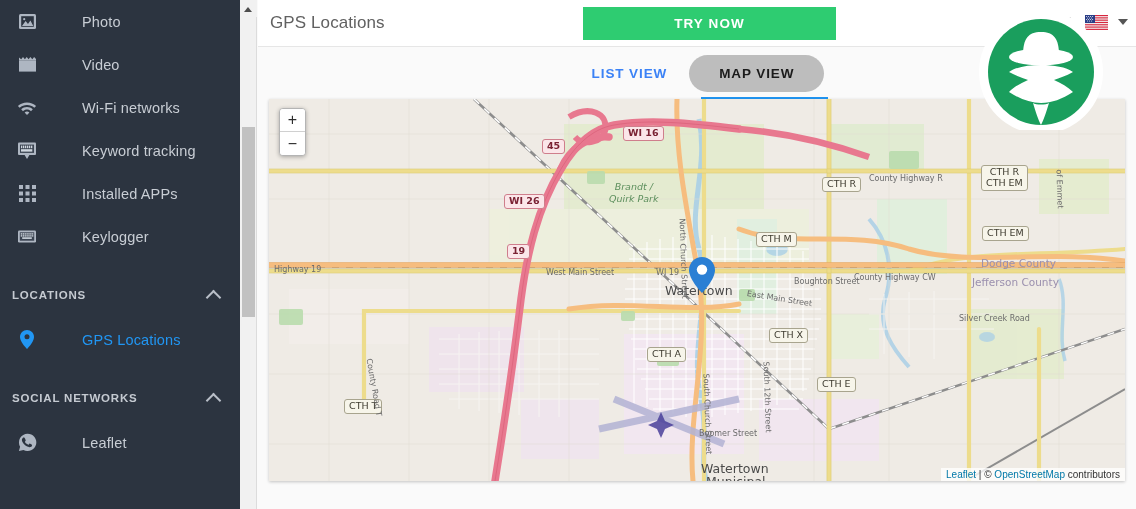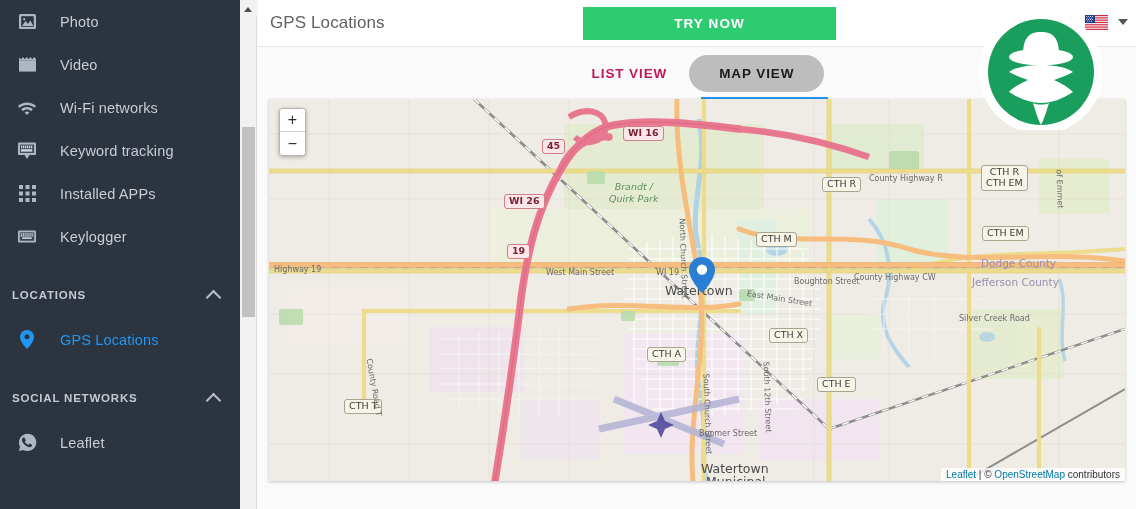--- a/index.html
+++ b/index.html
@@ -16,20 +16,21 @@
     width: 240px; height: 509px;
     background: #2c3440;
     overflow: hidden;
   }
   .side-item {
     position: relative;
     height: 43px;
     display: flex; align-items: center;
     padding-left: 12px;
     cursor: pointer;
+    gap: 22px;
   }
   .side-ico {
     width: 30px; height: 28px;
     display: flex; align-items: center; justify-content: center;
     flex: 0 0 30px;
     margin-right: 18px;
   }
   .side-label {
     font-size: 14.5px;
     color: #c8cdd4;
@@ -178,21 +179,21 @@
     position: relative;
     height: 52px;
     background: #fafafa;
     display: flex; align-items: center; justify-content: center;
   }
   .tab {
     position: relative;
     font-size: 13.5px;
     font-weight: bold;
     letter-spacing: .9px;
-    color: #be185d;
+    color: #3b82f6;
     padding: 11px 22px;
     cursor: pointer;
     user-select: none;
   }
   .tab.active {
     background: #bdbdbd;
     border-radius: 26px;
     color: #1b1b1b;
     padding: 11px 30px;
   }

